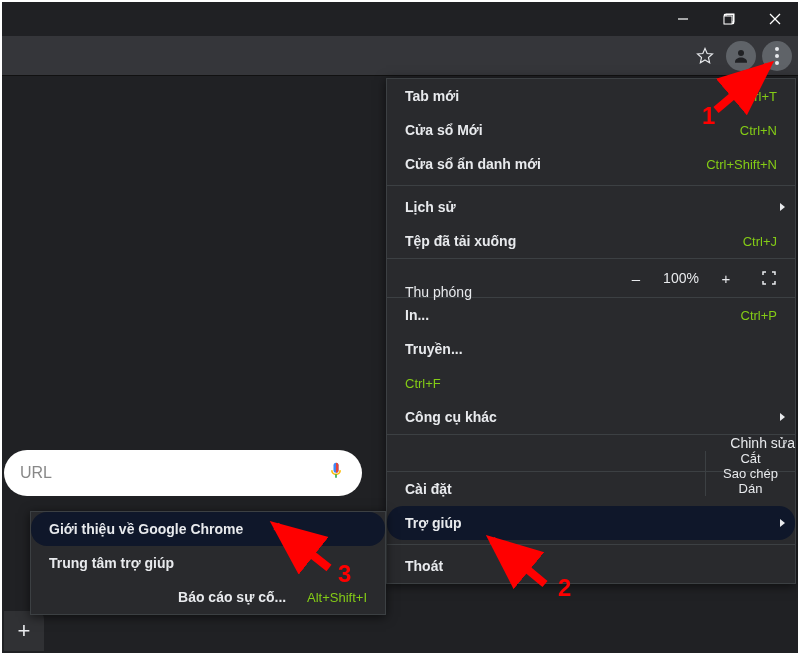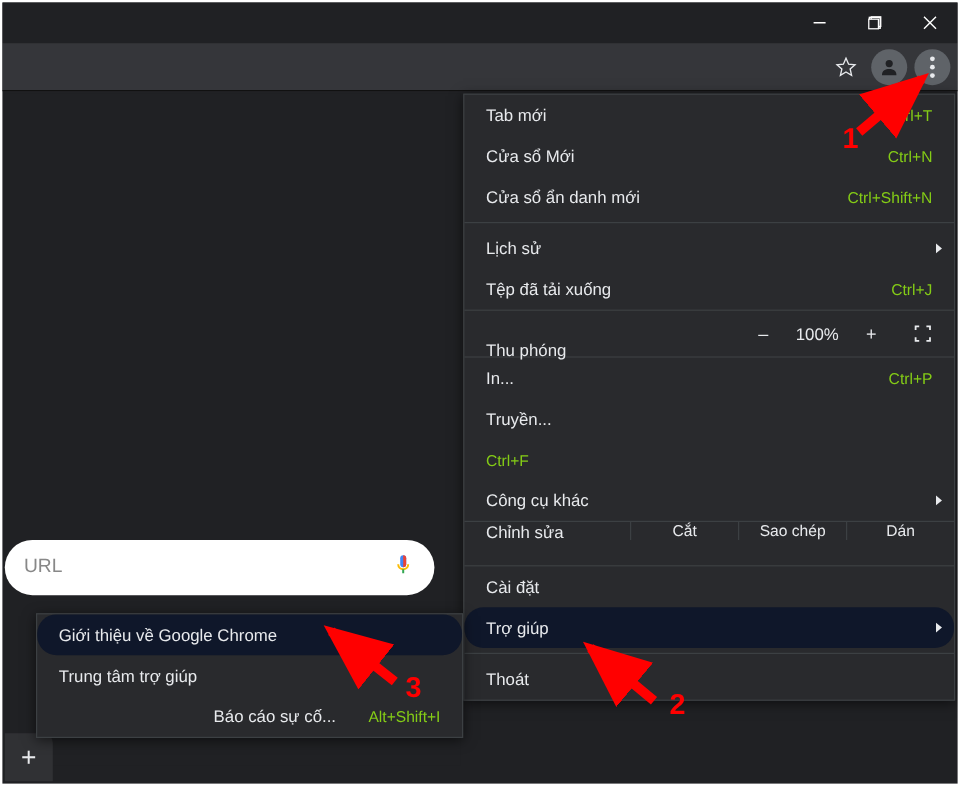--- a/index.html
+++ b/index.html
@@ -92,21 +92,21 @@
     font-size: 14px;
     color: #e8eaed;
   }
   .menu-item {
     display: flex;
     align-items: center;
     height: 34px;
     padding: 0 18px;
     position: relative;
   }
-  .menu-item .label { flex: 1; }
+  .menu-item .label { flex: 1; font-weight: bold; }
   .menu-item .shortcut { color: #84cc16; font-size: 13px; }
   .menu-item.hover { background: #0f172a; border-radius: 16px; }
   .menu-sep { height: 1px; background: #3c4043; margin: 4px 0; }
   .submenu-arrow {
     position: absolute;
     right: 10px;
     width: 0; height: 0;
     border-top: 4px solid transparent;
     border-bottom: 4px solid transparent;
     border-left: 5px solid #e8eaed;
@@ -121,23 +121,24 @@
   .zoom-row .label { flex: 1; margin-top: 28px; }
   .zoom-ctl { width: 34px; text-align: center; font-size: 15px; }
   .zoom-val { width: 56px; text-align: center; }
   .fullscreen-icon {
     width: 34px; display: flex; justify-content: flex-end;
   }
   .fullscreen-icon svg { width: 16px; height: 16px; }
   
   
   .edit-row {
-    display: flex; align-items: flex-start; height: 38px;
+    display: flex; align-items: flex-end; height: 38px;
     border-top: 1px solid #3c4043;
     border-bottom: 1px solid #3c4043;
+    flex-direction: column;
   }
   .edit-row .edit-label {
     flex: 1; display: flex; align-items: center; padding-left: 18px;
   }
   .edit-btn {
     width: 90px; display: flex; align-items: center; justify-content: center;
     border-left: 1px solid #3c4043;
     font-size: 13px;
   }
   

